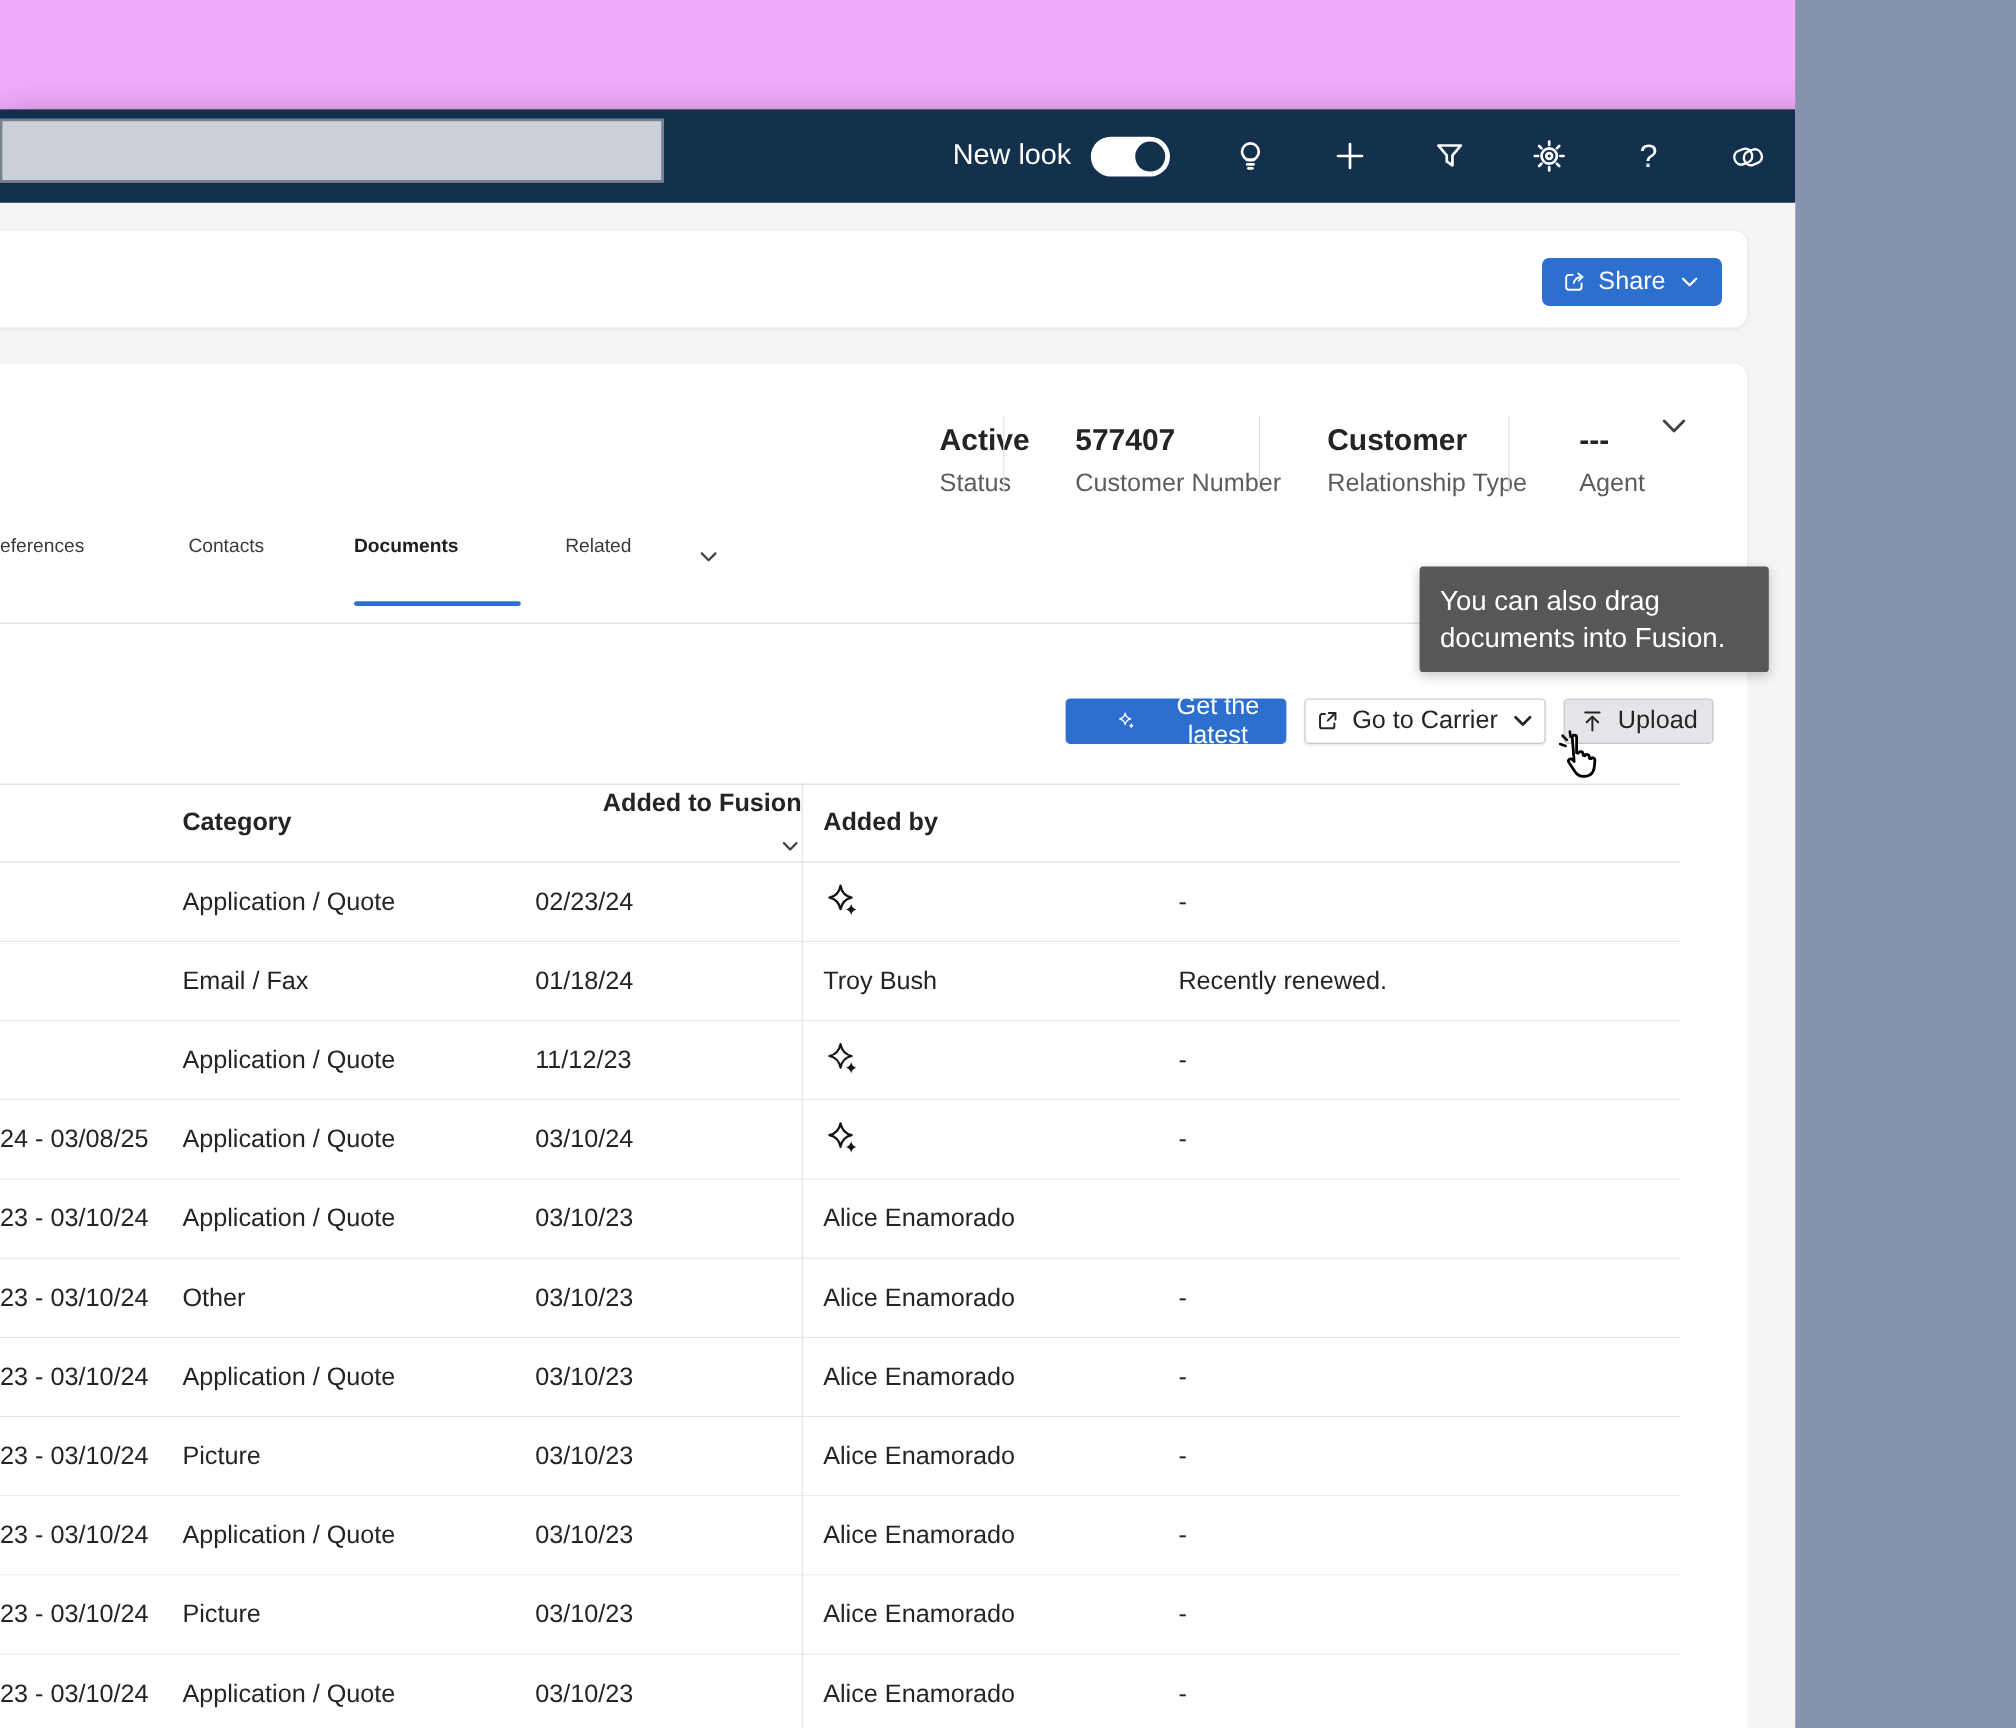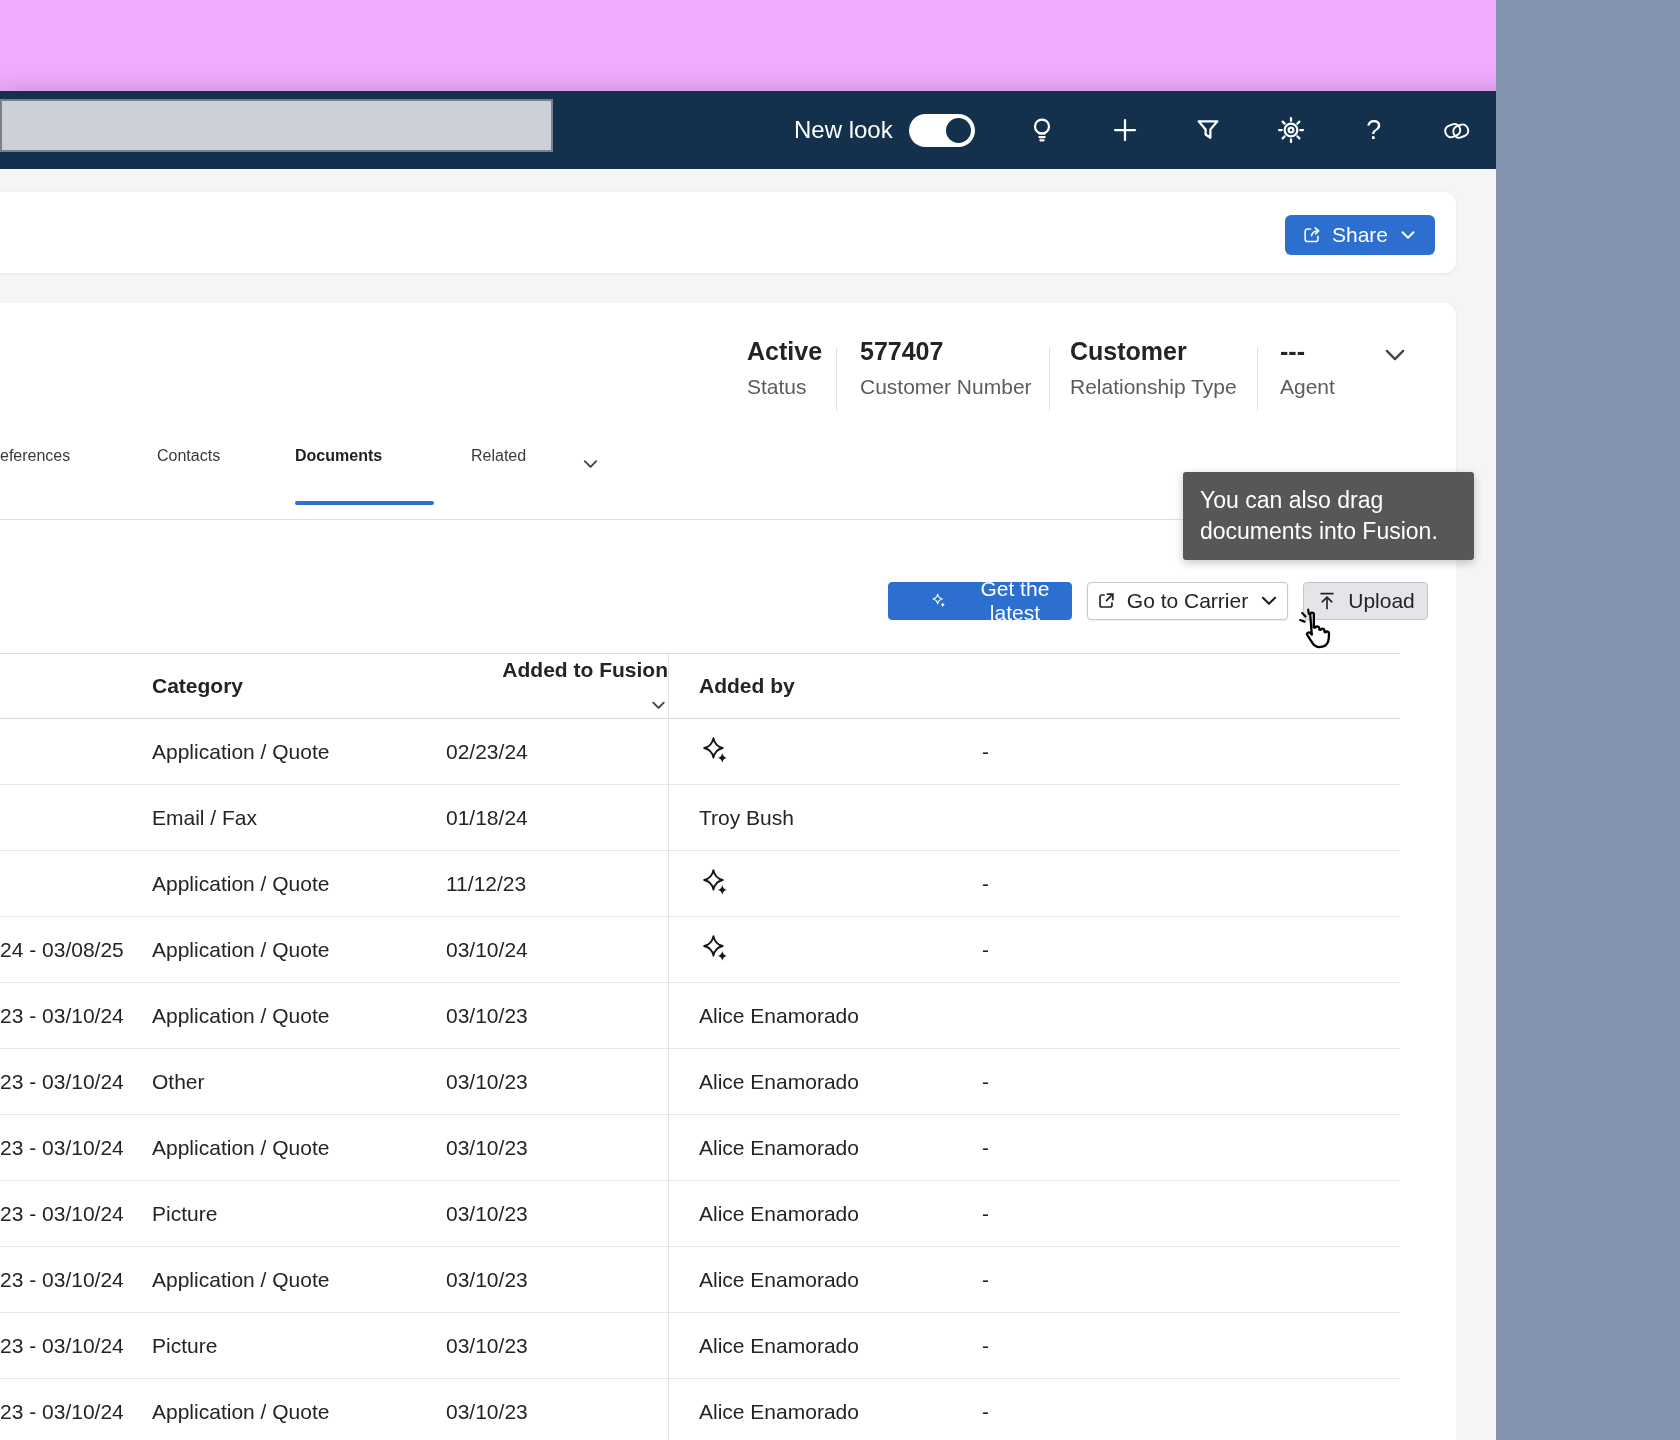--- a/index.html
+++ b/index.html
@@ -34,21 +34,21 @@
                gap:9px; font-size:21px; border:none; cursor:pointer; }
   .share-btn svg { width:22px; height:22px; stroke:#fff; fill:none; stroke-width:1.7; stroke-linecap:round; stroke-linejoin:round; }
   .chev { width:16px; height:16px; stroke-width:2; fill:none; stroke-linecap:round; stroke-linejoin:round; }
 
   .card2 { position:absolute; left:-24px; top:212px; width:1480px; height:216px; background:#fff;
            border-radius:12px 12px 0 0; box-shadow:0 1px 4px rgba(0,0,0,.06); }
   .content-panel { position:absolute; left:-24px; top:428px; width:1480px; height:921px; background:#fff;
                    border-top:1px solid #E0E0E2; }
 
   
-  .cust-field { position:absolute; top:246px; }
+  .cust-field { position:absolute; top:262px;margin-left:36px; }
   .cust-value { font-size:25px; font-weight:bold; color:#252423; }
   .cust-label { font-size:21px; color:#5C5C5C; margin-top:9px; }
   .cust-divider { position:absolute; top:256px; width:1px; height:64px; background:#E1E1E3; }
   .cust-chevron { position:absolute; left:1381px; top:250px; width:28px; height:28px; }
   .cust-chevron svg, .tab-chevron svg, .sort-chevron svg, .btn-chevron svg { width:100%; height:100%; fill:none; stroke:#45423F; stroke-width:2; stroke-linecap:round; stroke-linejoin:round; }
 
   
   .tab { position:absolute; top:356px; font-size:16px; color:#3B3A39; cursor:pointer; }
   .tab.active { font-weight:bold; color:#1F1E1D; }
   .tab-chevron { position:absolute; left:581px; top:364px; width:19px; height:19px; }
@@ -76,21 +76,21 @@
 
   
   .cursor { position:absolute; left:1290px; top:514px; width:52px; height:52px; z-index:50; pointer-events:none; }
 
   
   .doc-table { position:absolute; left:0; top:562px; width:1400px; }
   .t-row { display:grid; grid-template-columns:152px 294px 222px 314px 1fr; align-items:center;
            height:66px; border-bottom:1px solid #E7E7E9; font-size:21px; color:#252423; background:#fff; }
   .t-head { border-top:1px solid #DCDCDE; border-bottom:1px solid #D8D8DA; font-weight:bold; color:#252423; }
   .cell { overflow:hidden; white-space:nowrap; }
-  .c-by { padding-left:31px; display:flex; align-items:center; }
+  .c-by { padding-left:18px; display:flex; align-items:center; }
   .head-added { display:flex; align-items:flex-end; gap:14px;flex-direction:column; }
   .sort-chevron { width:19px; height:19px; display:inline-block; }
   .pinned-divider { position:absolute; left:668px; top:562px; width:1px; height:787px; background:#E3E3E5; z-index:5; }
   .sparkle-svg { width:33px; height:33px; }
 
   
   .rail-copilot { position:absolute; left:1514px; top:103px; width:30px; height:30px; color:#3F3F42; }
   .rail-copilot svg { width:30px; height:30px; stroke:#3F3F42; fill:none; stroke-width:1.9; stroke-linecap:round; stroke-linejoin:round; }
 </style>
 </head>
@@ -263,20 +263,21 @@
   </svg>
 </div>
     <div class="cell c-notes">-</div>
   </div>
 
   <div class="t-row">
     <div class="cell c-date"></div>
     <div class="cell c-cat">Email / Fax</div>
     <div class="cell c-added">01/18/24</div>
     <div class="cell c-by">Troy Bush</div>
+    <div class="cell c-notes">Recently renewed.</div>
   </div>
 
   <div class="t-row">
     <div class="cell c-date"></div>
     <div class="cell c-cat">Application / Quote</div>
     <div class="cell c-added">11/12/23</div>
     <div class="cell c-by">
   <svg class="sparkle-svg" viewBox="0 0 32 32">
     <path d="M14 3 Q15.5 11 23 12.6 Q15.5 14.2 14 22 Q12.5 14.2 5 12.6 Q12.5 11 14 3 Z" fill="#ffffff" stroke="#151515" stroke-width="1.8" stroke-linejoin="round"></path>
     <path d="M22.6 17.5 Q23.3 21.4 26.8 22.2 Q23.3 23 22.6 26.8 Q21.9 23 18.4 22.2 Q21.9 21.4 22.6 17.5 Z" fill="#151515"></path>

